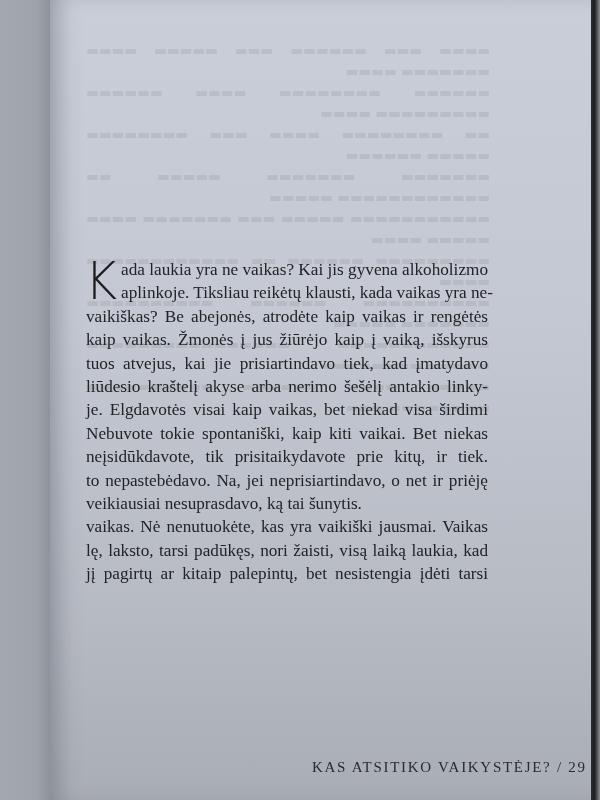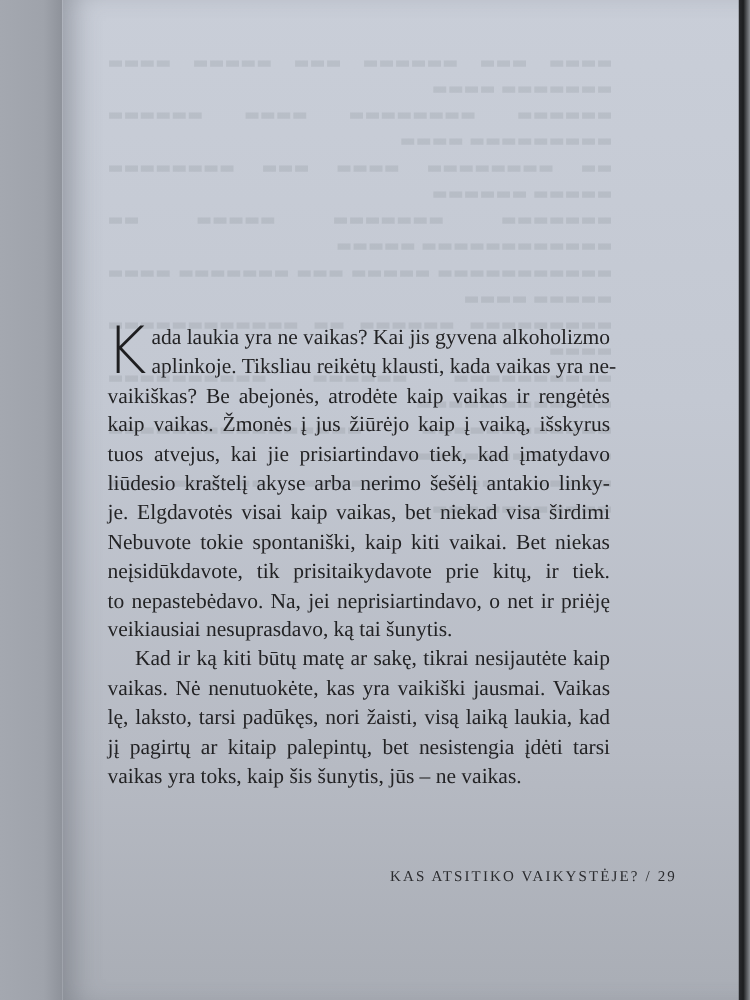--- a/index.html
+++ b/index.html
@@ -38,23 +38,23 @@
     .para .line { display: block; text-align: justify; text-align-last: justify; white-space: nowrap; }
     .para .line.last { text-align-last: left; }
     .para.indent .line.first { text-indent: 22px; }
     .dropcap {
       float: left; font-family: "DejaVu Sans", sans-serif; font-weight: 200;
       font-size: 52px; line-height: 44px; margin: 1px 3px 0 -2px; color: #1e1e20;
       transform: scaleX(0.95);
     }
     .em { font-style: italic; }
     .footer {
-      position: absolute; left: 312px; top: 694px;
+      position: absolute; left: 312px; top: 759px;
       font-family: "Liberation Serif", serif;
-      font-size: 12px; letter-spacing: 1.7px; color: #2a2b2e;
+      font-size: 15px; letter-spacing: 1.7px; color: #2a2b2e;
     }
   </style>
 </head>
 <body>
 
 <div class="left-strip"></div>
 
 <div class="page"></div>
 
 <div class="showthrough" aria-hidden="true">▬▬▬▬ ▬▬▬ ▬▬▬▬▬▬ ▬▬▬ ▬▬▬▬▬ ▬▬▬▬ ▬▬▬▬▬▬▬ ▬▬▬▬
@@ -78,25 +78,23 @@
     <span class="line">kaip vaikas. Žmonės į jus žiūrėjo kaip į vaiką, išskyrus</span>
     <span class="line">tuos atvejus, kai jie prisiartindavo tiek, kad įmatydavo</span>
     <span class="line">liūdesio kraštelį akyse arba nerimo šešėlį antakio linky-</span>
     <span class="line">je. Elgdavotės visai kaip vaikas, bet niekad visa širdimi</span>
     <span class="line">Nebuvote tokie spontaniški, kaip kiti vaikai. Bet niekas</span>
     <span class="line">neįsidūkdavote, tik prisitaikydavote prie kitų, ir tiek.</span>
     <span class="line">to nepastebėdavo. Na, jei neprisiartindavo, o net ir priėję</span>
     <span class="line last">veikiausiai nesuprasdavo, ką tai šunytis.</span>
   </p>
   <p class="para indent">
-    <span class="line first">Kad ir ką kiti būtų matę ar sakę, tikrai nesijautėte kaip</span>
     <span class="line">vaikas. Nė nenutuokėte, kas yra vaikiški jausmai. Vaikas</span>
     <span class="line">lę, laksto, tarsi padūkęs, nori žaisti, visą laiką laukia, kad</span>
     <span class="line">jį pagirtų ar kitaip palepintų, bet nesistengia įdėti tarsi</span>
-    <span class="line last">vaikas yra toks, kaip šis šunytis, jūs – ne vaikas.</span>
   </p>
 </div>
 
 <div class="footer">
   <span>KAS ATSITIKO VAIKYSTĖJE?</span>
   <span>/</span>
   <span>29</span>
 </div>
 
 </body></html>

